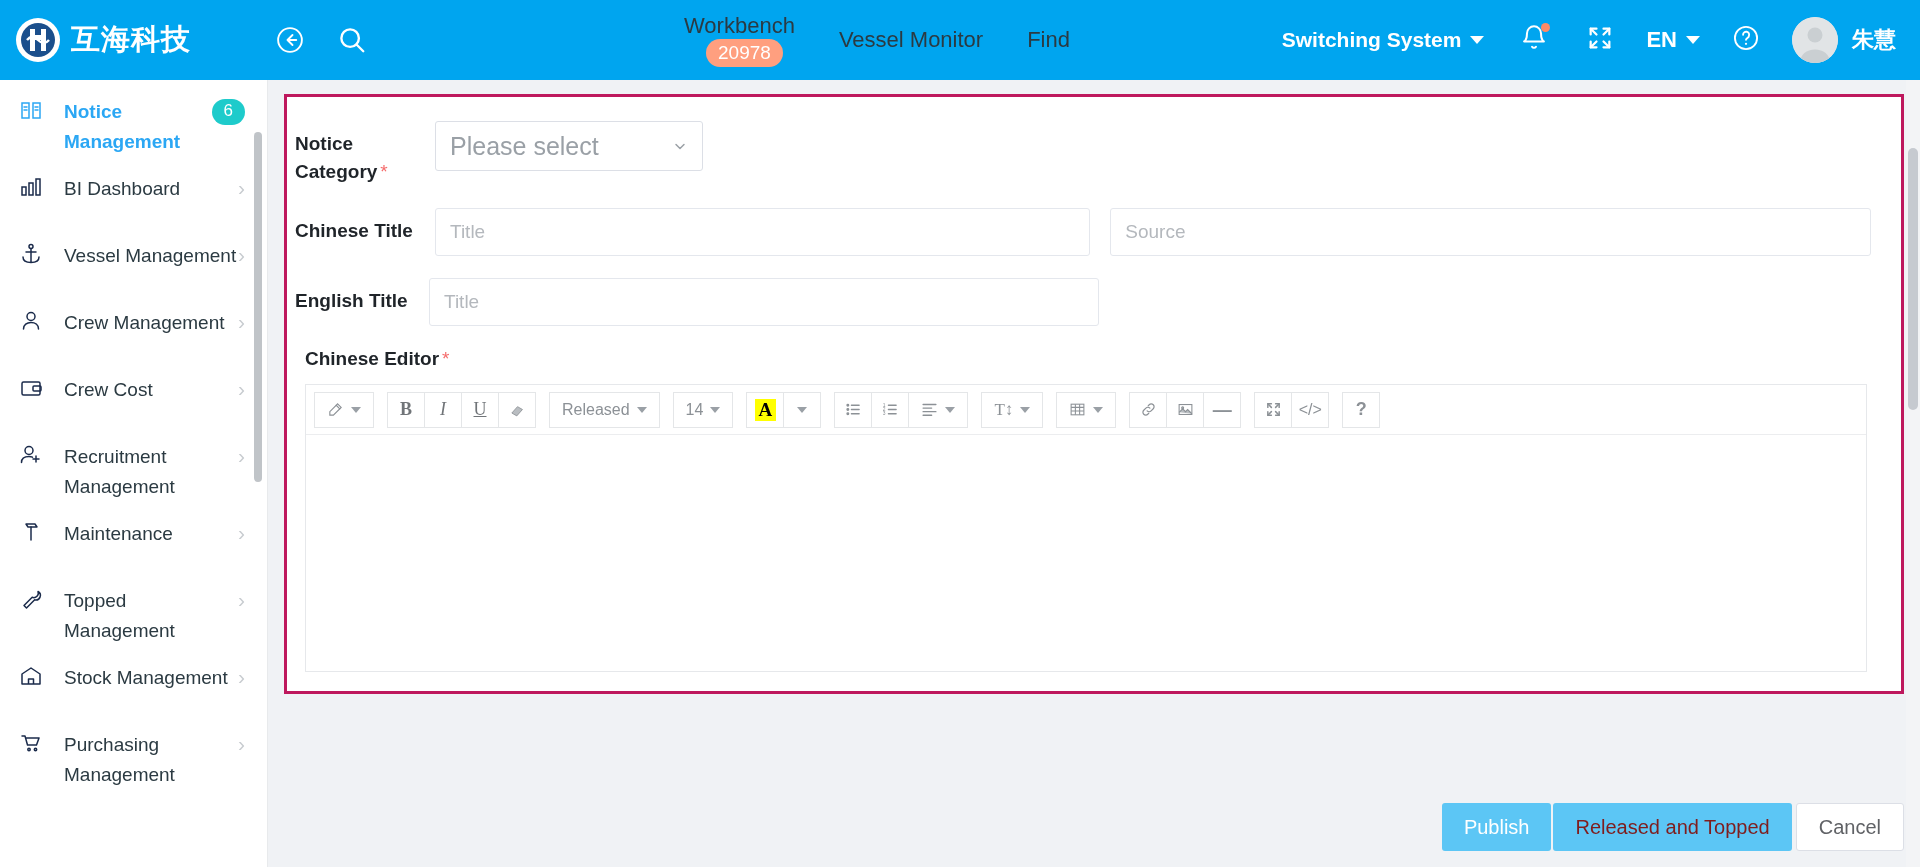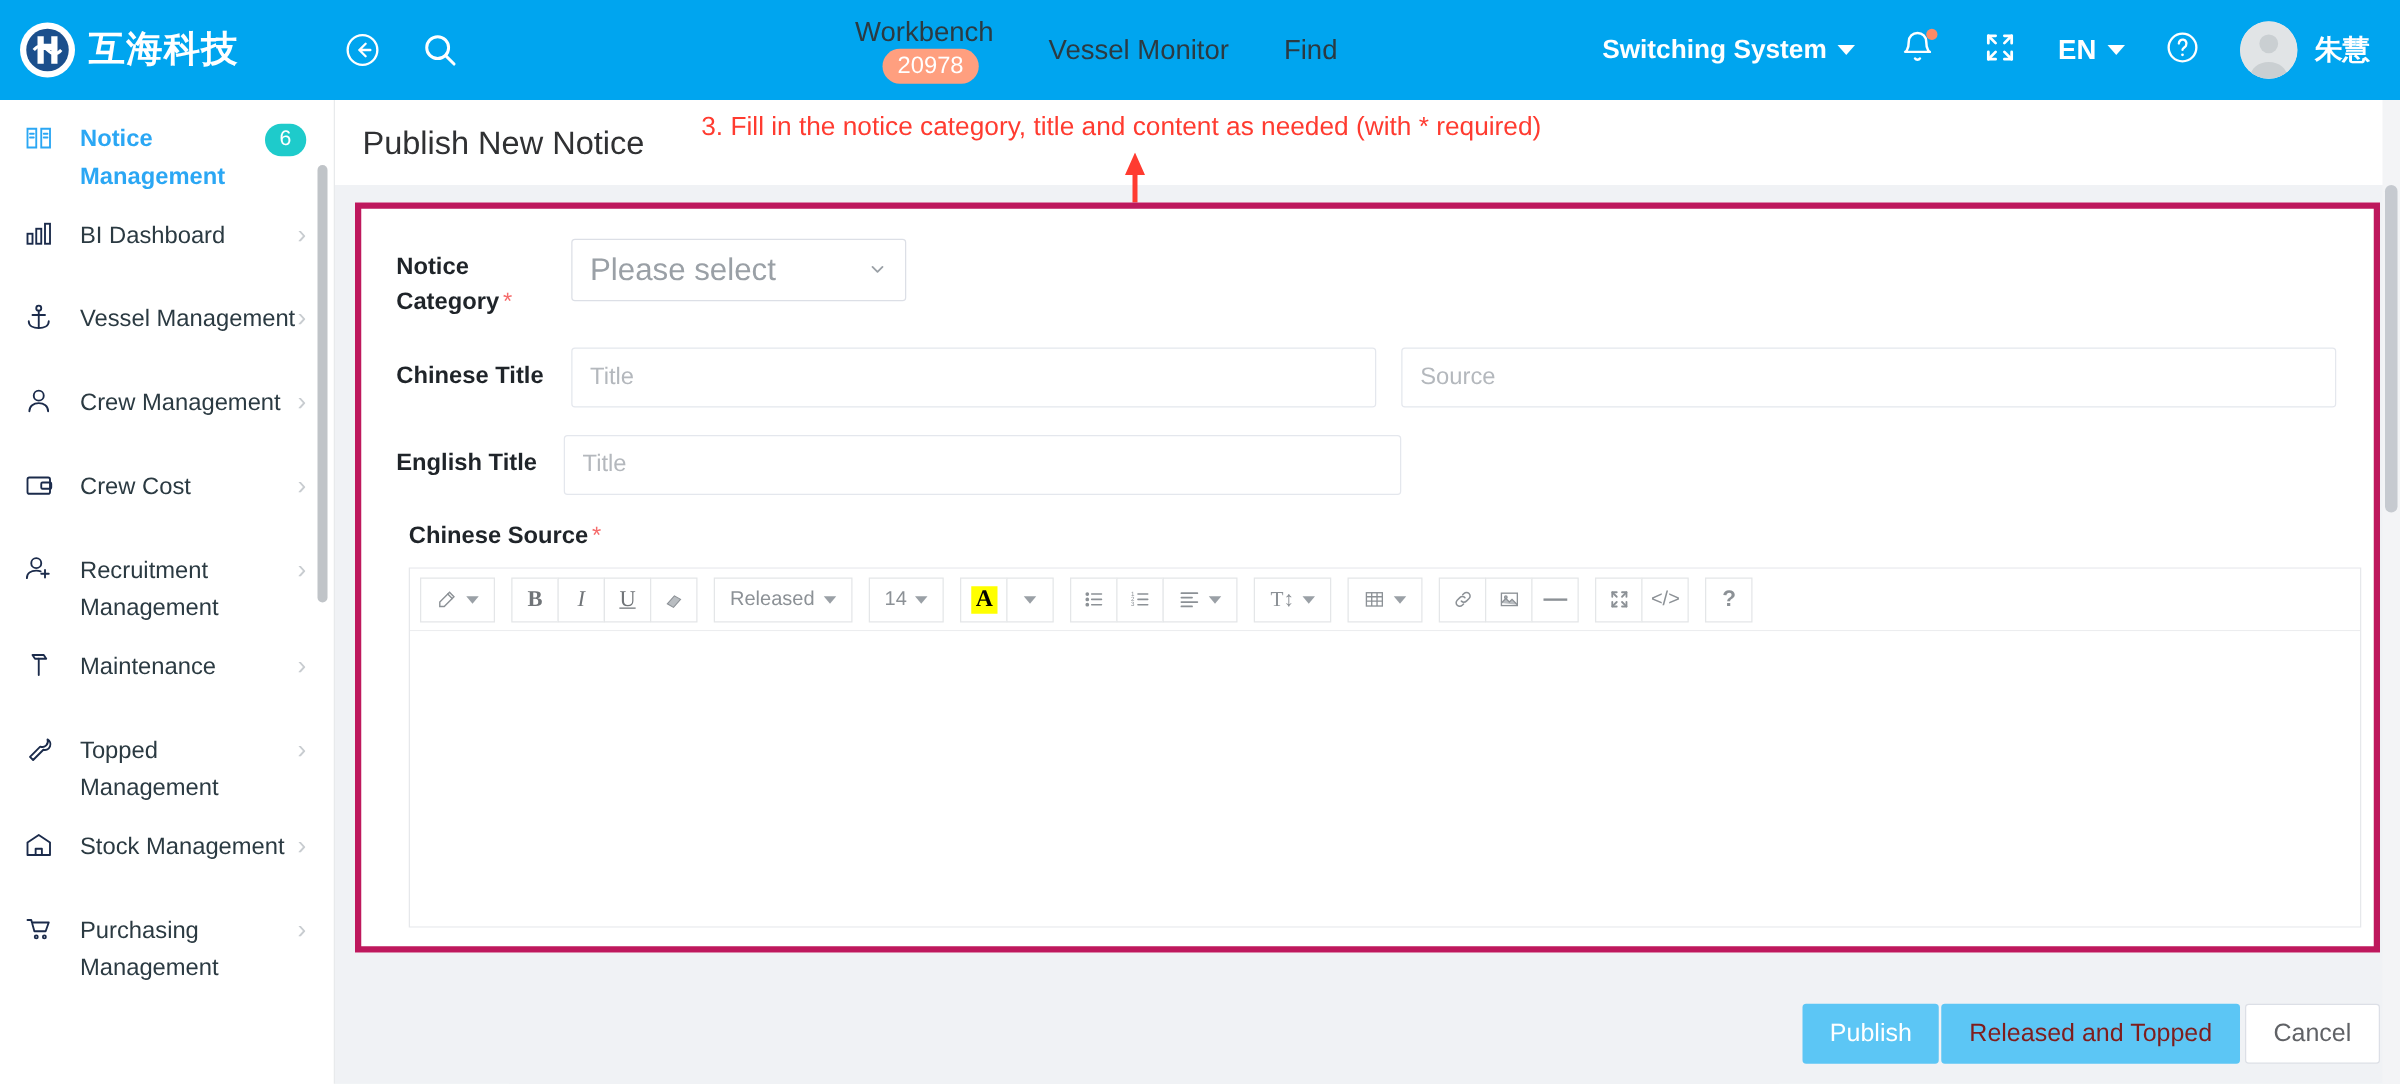--- a/index.html
+++ b/index.html
@@ -126,22 +126,22 @@
   .annot-text {
     position: absolute; left: 293px; top: 10px;
     color: #FF3B30; font-size: 21px; white-space: nowrap;
   }
   .annot-arrow {
     position: absolute; left: 630px; top: 42px; width: 20px; height: 88px;
   }
 
   .card-wrap { padding: 14px 16px 0 16px; height: 600px; }
   .form-card {
-    border: 5px solid #be185d; background: #ffffff;
-    height: 600px; padding: 24px 30px 0 28px;
+    border: 3px solid #be185d; background: #ffffff;
+    height: 600px; padding: 24px 30px 0 8px;
     position: relative; overflow: hidden;
   }
 
   .frow { display: flex; align-items: flex-start; margin-bottom: 22px; }
   .flabel {
     width: 140px; flex: none; font-size: 19px; font-weight: bold;
     color: #1f2429; text-align: left; line-height: 28px; padding-top: 9px;
   }
   .flabel .req { color: #F56C6C; font-weight: normal; margin-left: 3px; }
 
@@ -429,29 +429,20 @@
     </span>
     <span class="side-label">Purchasing Management</span>
     <span class="side-chev">›</span>
   </div>
 
   <div class="side-scroll"></div>
 </div>
 
 <div class="main">
 
-  <div class="page-head">
-    <div class="page-title">Publish New Notice</div>
-    <div class="annot-text">3. Fill in the notice category, title and content as needed (with * required)</div>
-    <div class="annot-arrow">
-      <svg width="20" height="88" viewBox="0 0 20 88">
-        <path d="M10 0 L18 18 L12 18 L12 88 L8 88 L8 18 L2 18 Z" fill="#FF3B30"></path>
-      </svg>
-    </div>
-  </div>
 
   <div class="card-wrap">
     <div class="form-card">
 
       <div class="frow">
         <div class="flabel">
           <span>Notice Category</span><span class="req">*</span>
         </div>
         <div class="sel-box">
           <span>Please select</span>
@@ -468,21 +459,21 @@
         <input class="inp inp-cn" type="text" placeholder="Title" style="">
         <input class="inp inp-src" type="text" placeholder="Source" style="">
       </div>
 
       <div class="frow">
         <div class="flabel">English Title</div>
         <input class="inp inp-en" type="text" placeholder="Title" style="">
       </div>
 
       <div class="editor-label">
-        <span>Chinese Source</span><span class="req">*</span>
+        <span>Chinese Editor</span><span class="req">*</span>
       </div>
 
       <div class="editor">
         <div class="etoolbar">
 
           <div class="tgroup">
             <div class="tbtn wide">
               <svg width="17" height="17" viewBox="0 0 24 24" fill="none" stroke="#8c9196" stroke-width="1.6" stroke-linecap="round">
                   <path d="M15 4l5 5L9 20H4v-5z"></path>
                   <path d="M13 6l5 5"></path>

